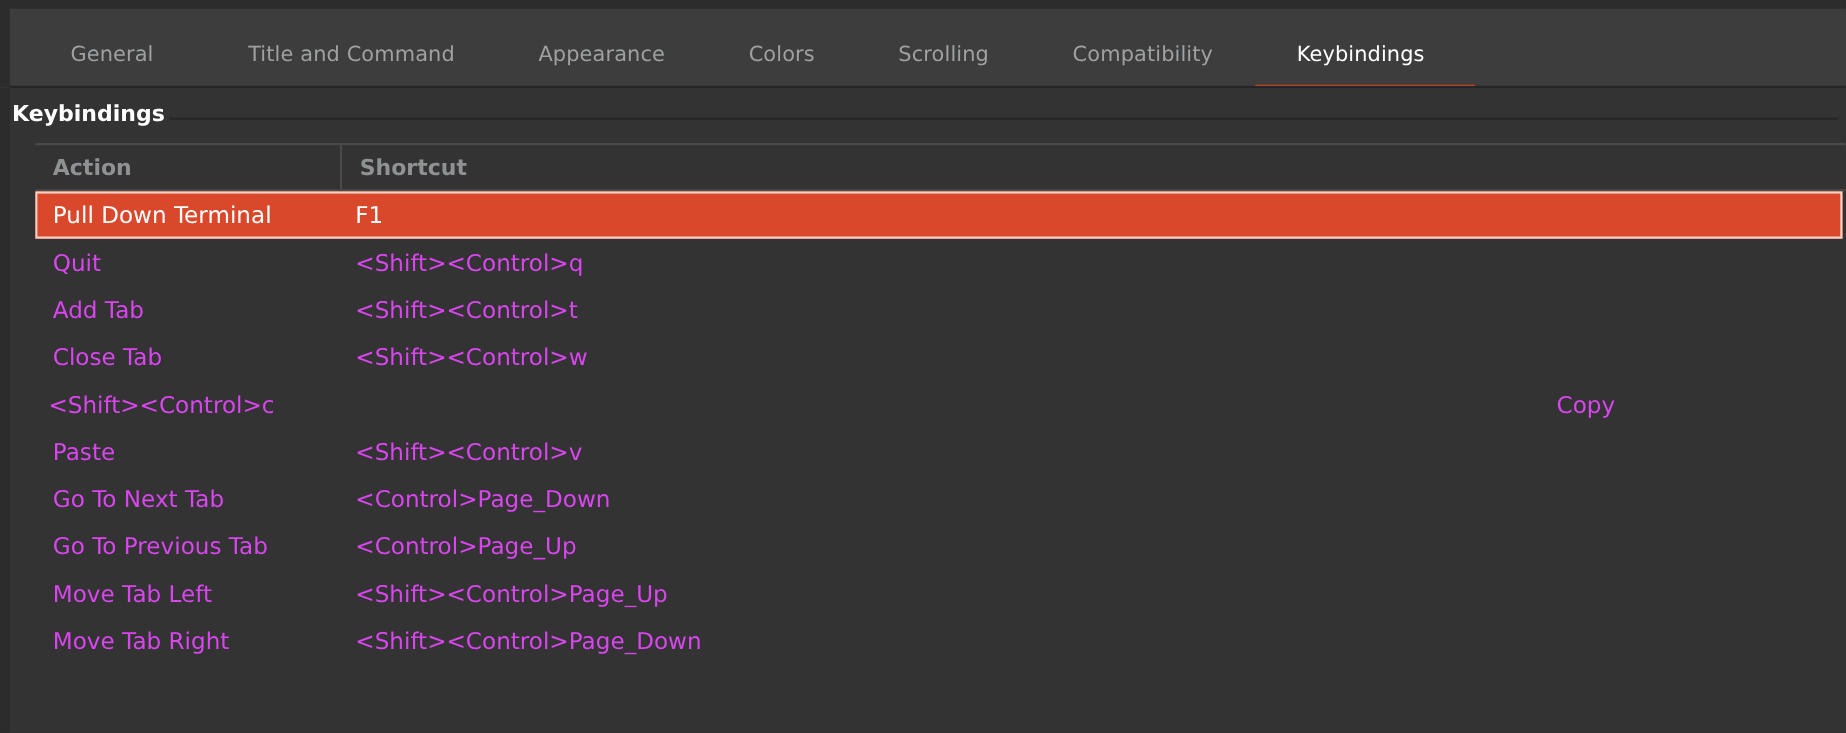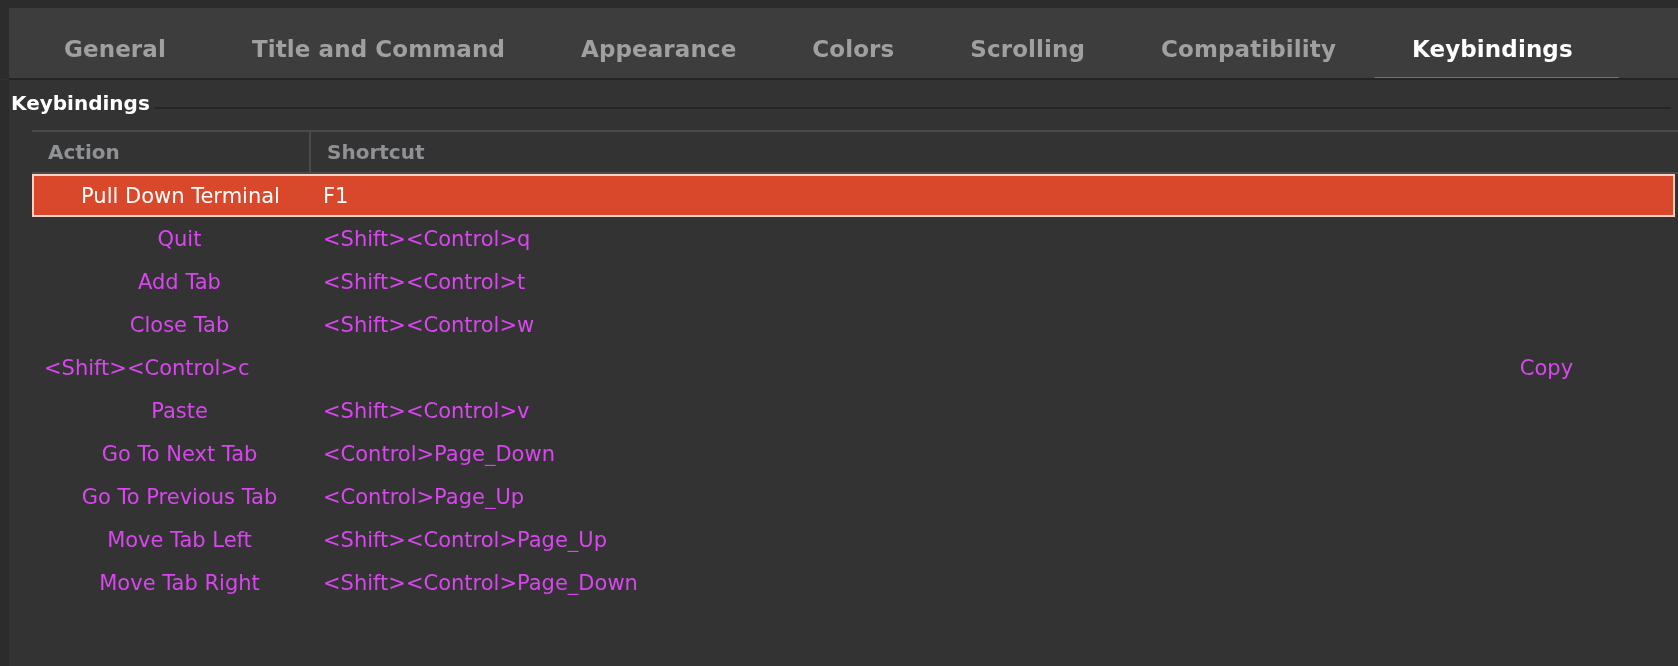--- a/index.html
+++ b/index.html
@@ -47,22 +47,22 @@
     display: flex;
     align-items: center;
   }
   .tab {
     position: relative;
     height: 71px;
     display: flex;
     align-items: center;
     justify-content: center;
     padding: 0 0;
-    font-size: 23px;
-    font-weight: bold;
+    font-size: 19px;
+    font-weight: normal;
     color: #9ea0a2;
     letter-spacing: 0.1px;
     box-sizing: border-box;
     cursor: default;
   }
   .tab .tab-label {
     display: block;
     padding-bottom: 6px;
   }
   .tab.active {
@@ -166,21 +166,21 @@
     align-items: center;
     box-sizing: border-box;
     color: #d946ef;
     font-size: 21px;
   }
   .row .cell {
     box-sizing: border-box;
     white-space: nowrap;
     overflow: hidden;
   }
-  .row .cell.action   { width: 279px; padding-left: 16px; text-align: center; }
+  .row .cell.action   { width: 279px; padding-left: 16px; }
   .row .cell.shortcut { flex: 1; padding-left: 12px; }
 
   .row.selected {
     background: #d9482a;
     border: 2px solid #f6d2c6;
     color: #ffffff;
     width: 1643px;
   }
   .row.selected .cell.action   { padding-left: 14px; }
   .row.selected .cell.shortcut { padding-left: 10px; }

